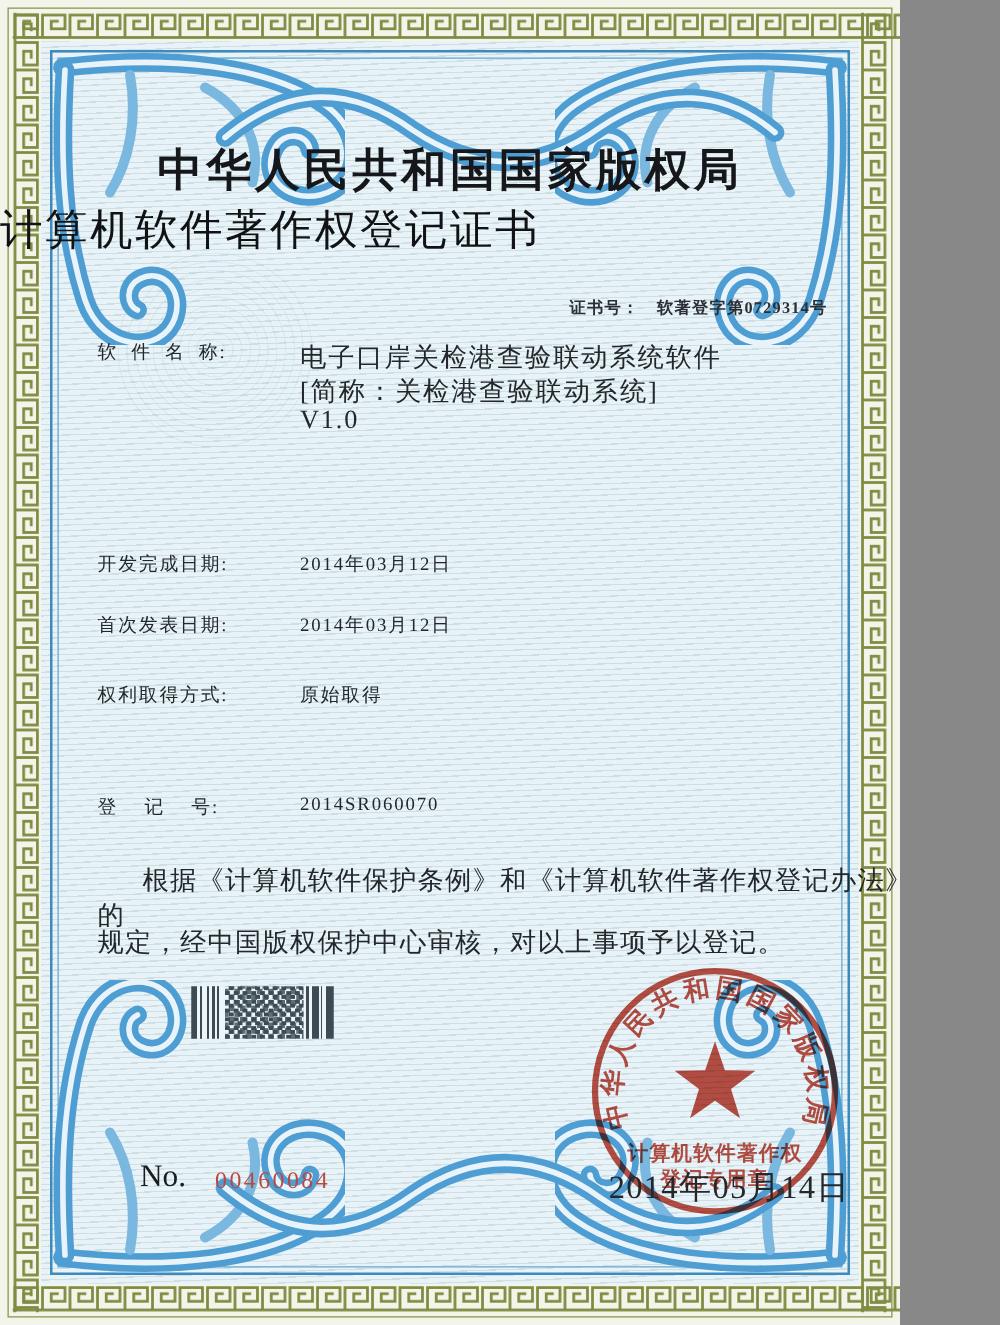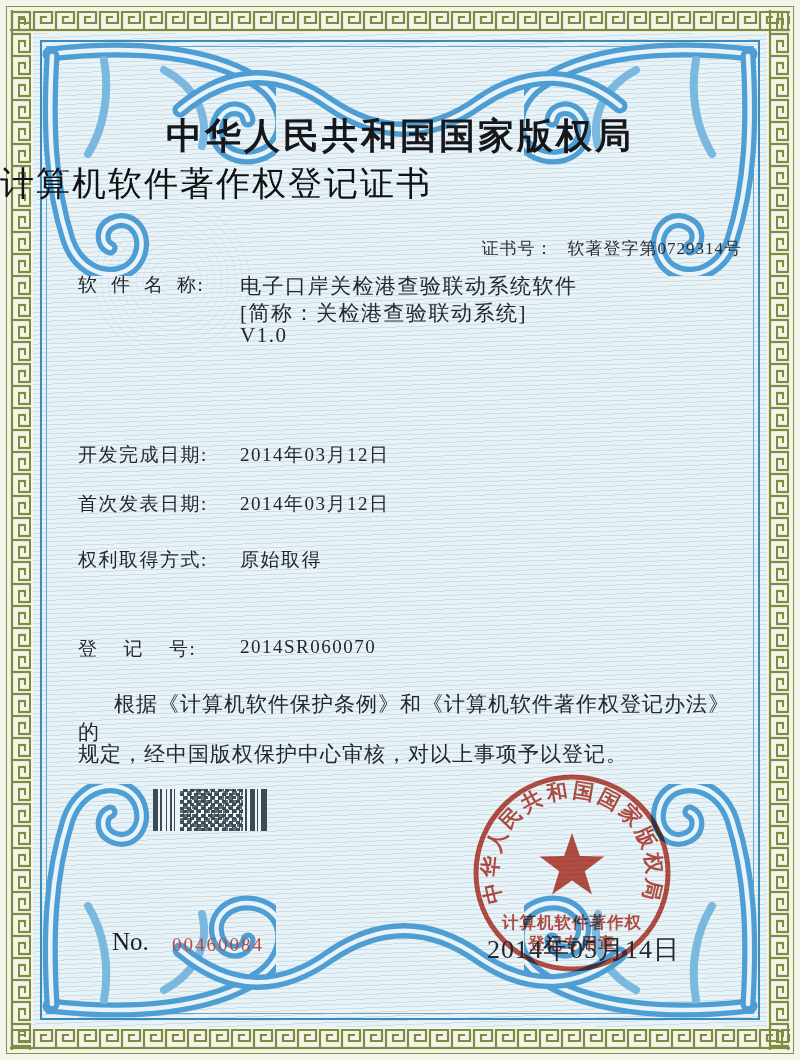--- a/index.html
+++ b/index.html
@@ -1,17 +1,17 @@
 <!DOCTYPE html>
 <html><head>
 <meta charset="utf-8">
 <style>
   html,body{margin:0;padding:0;background:#888;}
   .cert{
-    position:relative;width:800px;height:1060px;overflow:hidden;
+    position:relative;width:720px;height:1060px;overflow:hidden;
     background:#f3f4ea;
     font-family:"Liberation Serif","DejaVu Serif",serif;
   }
   
   .outer-line{position:absolute;inset:6px;border:1.5px solid #8a9247;pointer-events:none;}
   svg.defsonly{position:absolute;width:0;height:0;}
   .meander{position:absolute;}
   .m-top{left:10px;top:10px;}
   .m-bottom{left:10px;bottom:10px;}
   .m-left{left:10px;top:10px;}
@@ -46,24 +46,24 @@
   
   .issuer{
     position:absolute;left:0;top:112px;width:100%;text-align:center;
     font-size:36px;font-weight:700;letter-spacing:3px;color:#15171a;
   }
   .title{
     position:absolute;left:0;top:161px;width:100%;text-align:left;
     font-size:34px;font-weight:400;letter-spacing:2px;color:#101214;
   }
   .certno{
-    position:absolute;top:237px;right:58px;font-size:17px;color:#2b2f33;letter-spacing:1px;
+    position:absolute;top:237px;right:58px;font-size:13px;color:#2b2f33;letter-spacing:1px;font-weight:bold;
   }
   .certno .cv{margin-left:14px;}
-  .row{position:absolute;left:78px;font-size:19px;color:#23272a;letter-spacing:1.5px;}
+  .row{position:absolute;left:78px;font-size:15px;color:#23272a;letter-spacing:1.5px;}
   .flabel{display:inline-block;width:162px;white-space:pre;vertical-align:top;}
   .vline{position:absolute;left:240px;font-size:21px;color:#23272a;letter-spacing:1.5px;}
   .stmt{position:absolute;left:78px;width:660px;font-size:21px;color:#23272a;letter-spacing:1px;}
   .stmt.l1{top:690px;text-indent:36px;}
   .stmt.l2{top:740px;}
   
   .barcode{position:absolute;left:153px;top:789px;width:114px;height:42px;display:flex;}
   .bc-left{width:27px;height:100%;
     background:linear-gradient(90deg,#3c4b54 0 5px,#edf5f8 5px 7px,#3c4b54 7px 9px,#edf5f8 9px 13px,#3c4b54 13px 14px,#edf5f8 14px 17px,#3c4b54 17px 19px,#edf5f8 19px 21px,#3c4b54 21px 22px,#edf5f8 22px 27px);}
   .bc-mid{flex:1;height:100%;

